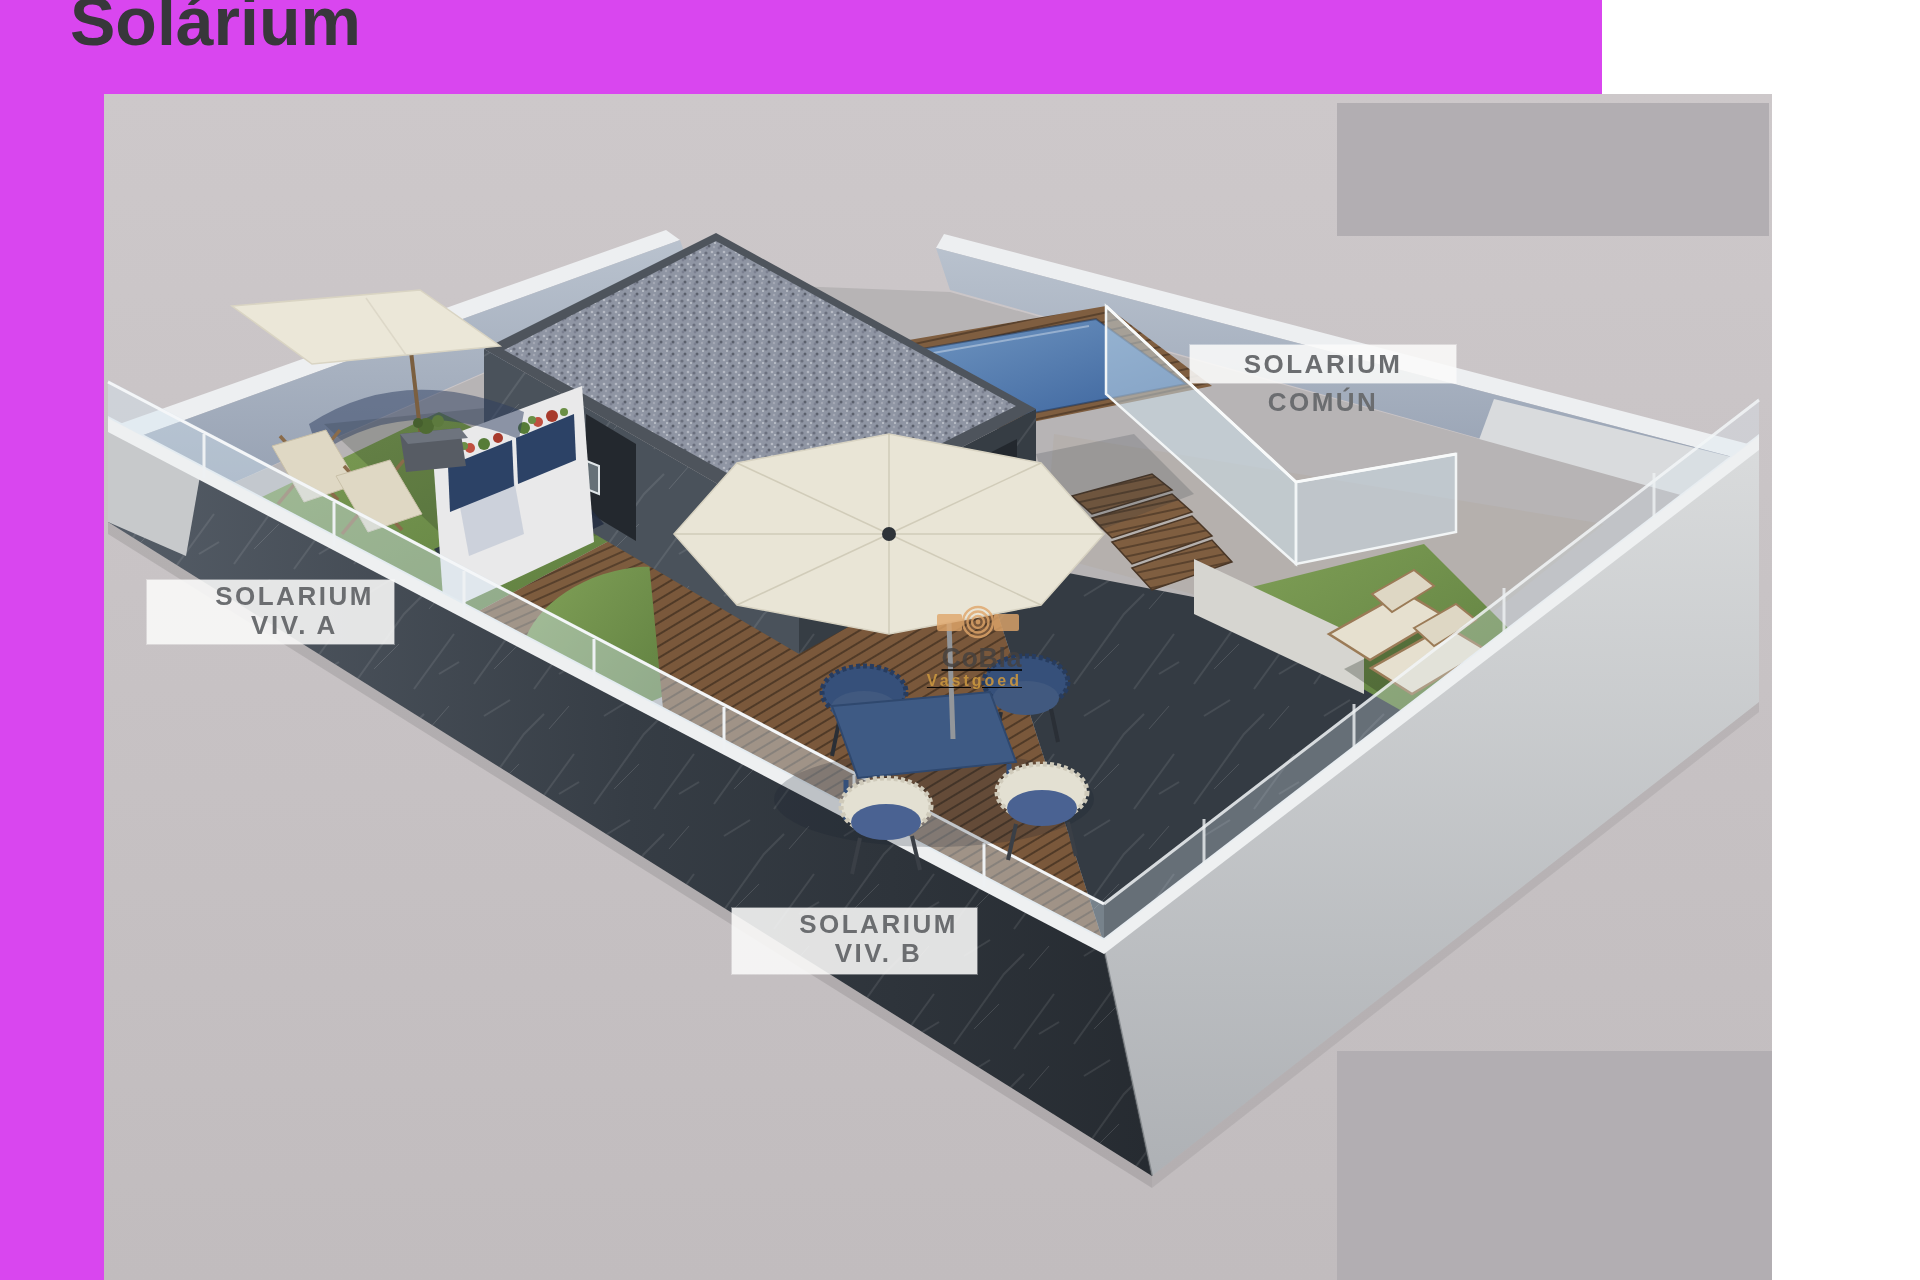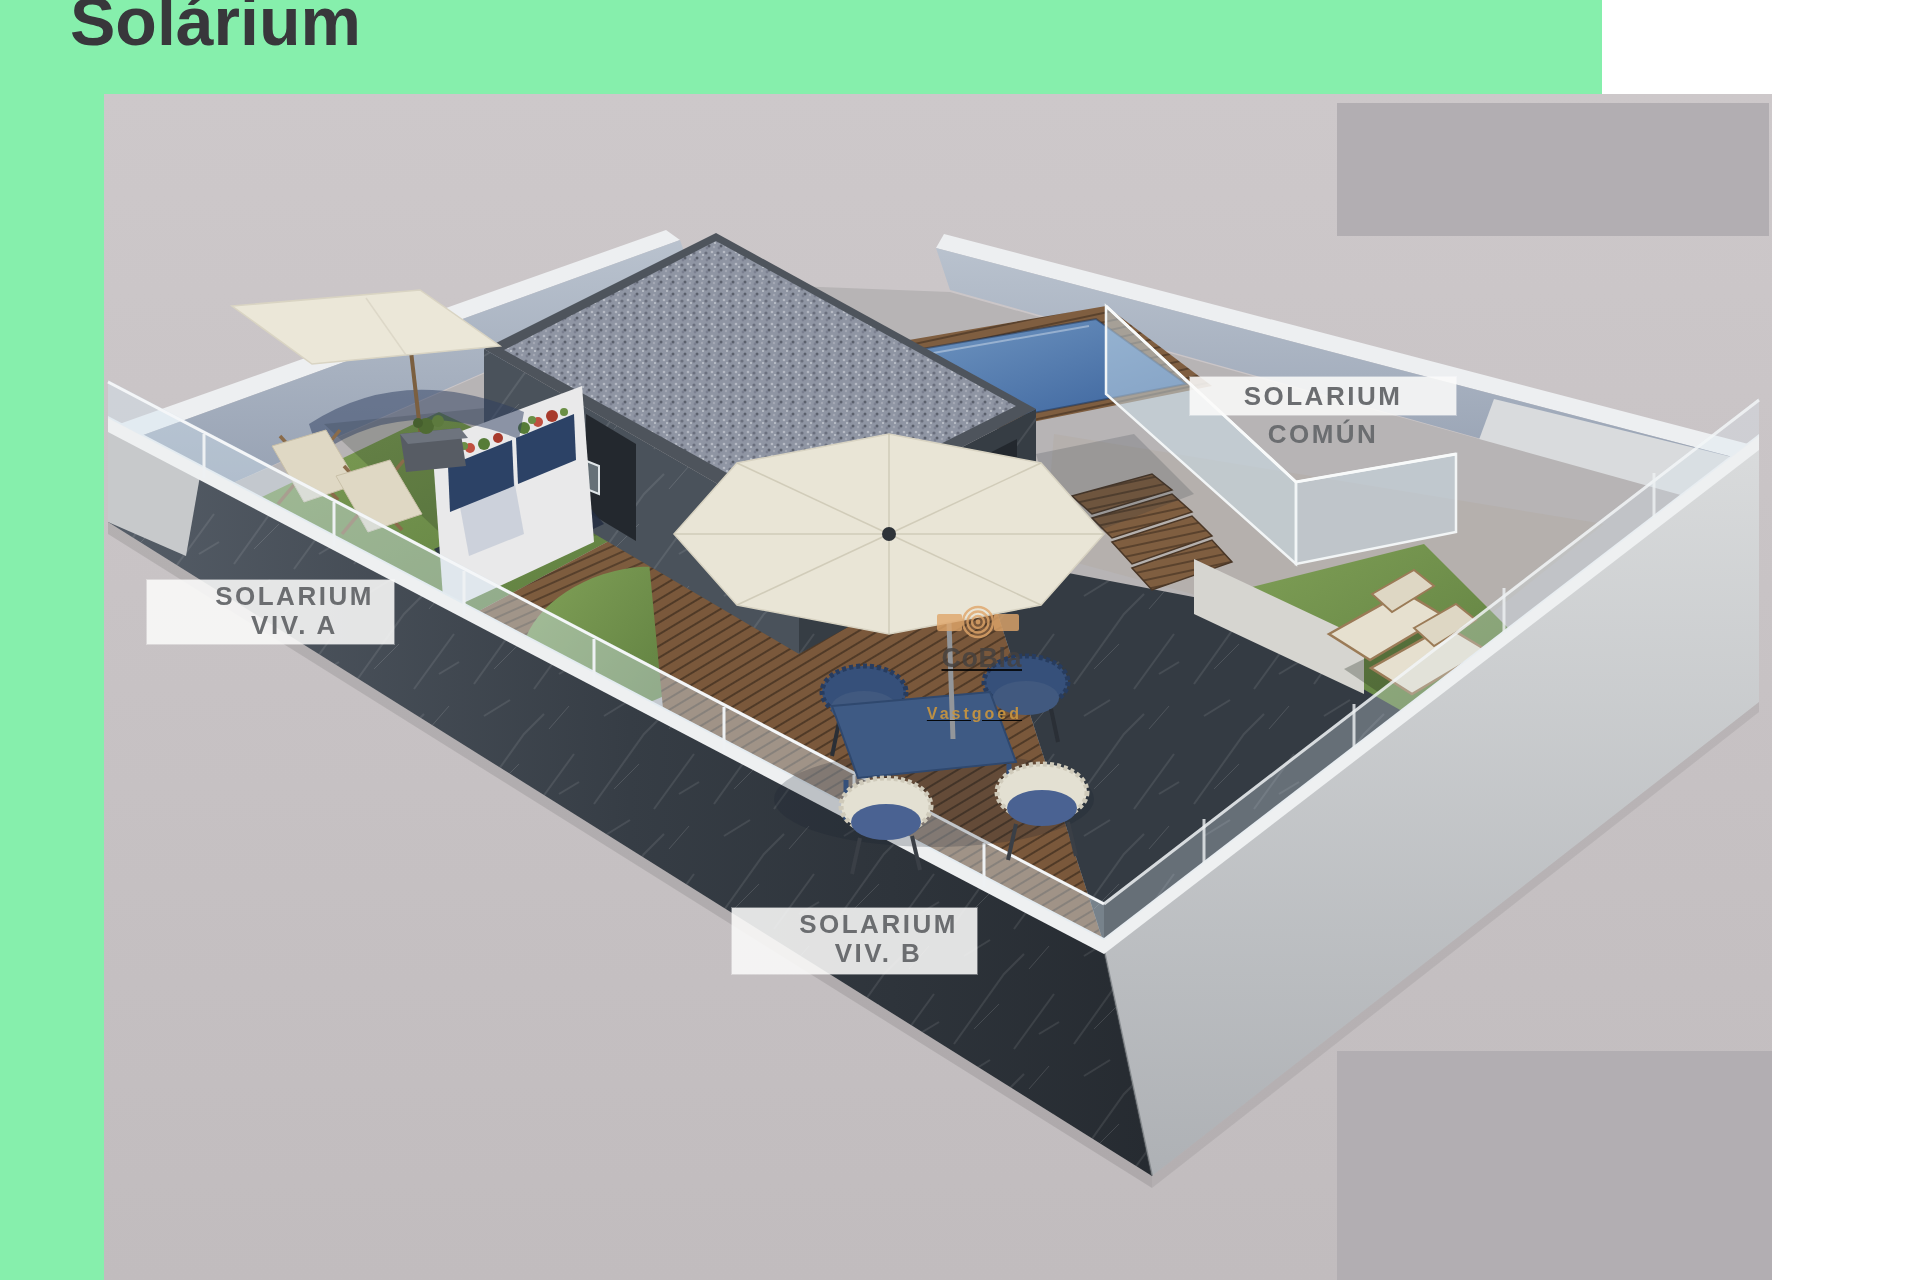--- a/index.html
+++ b/index.html
@@ -1,37 +1,37 @@
 <!DOCTYPE html>
 <html><head>
 <meta charset="utf-8">
 <style>
   html,body{margin:0;padding:0;background:#ffffff;width:1920px;height:1280px;overflow:hidden;
     font-family:"Liberation Sans",sans-serif;}
-  .page{position:relative;width:1602px;height:1280px;background:#86efac;}
+  .page{position:relative;width:1602px;height:1280px;background:#d946ef;}
   .title{position:absolute;left:70px;top:-18px;margin:0;font-size:68px;font-weight:800;
     color:#38373b;letter-spacing:0px;}
   .canvas{position:absolute;left:104px;top:94px;width:1668px;height:1186px;
     background:linear-gradient(180deg,#cdc8ca 0%,#c8c3c5 45%,#c2bdbf 100%);overflow:hidden;}
   .scene{position:absolute;left:0;top:0;width:1668px;height:1186px;}
   .zone-label{position:absolute;background:rgba(250,250,249,0.88);color:#6b6d70;
     font-weight:700;text-align:center;letter-spacing:2.5px;font-size:26px;
     box-shadow:0 0 0 1px rgba(255,255,255,0.35);}
   .zone-label .ln{display:block;line-height:29px;padding-left:48px;}
-  .lbl-comun{left:1086px;top:251px;width:266px;height:38px;line-height:38px;margin-top:32px;}
+  .lbl-comun{left:1086px;top:251px;width:266px;height:38px;line-height:38px;}
   .lbl-viva{left:43px;top:486px;width:247px;height:62px;padding-top:2px;}
   .lbl-vivb{left:628px;top:814px;width:245px;height:64px;padding-top:2px;}
   .redaction{position:absolute;background:rgba(177,173,177,0.96);}
   .red-top{left:1233px;top:9px;width:432px;height:133px;}
   .red-bottom{left:1233px;top:957px;width:435px;height:229px;}
   .watermark{position:absolute;left:806px;top:509px;width:112px;text-align:right;text-decoration:underline;}
   .watermark .brand{display:block;font-size:27px;font-weight:700;color:#45413f;opacity:.82;
     letter-spacing:.5px;line-height:26px;}
   .watermark .tagline{display:block;font-size:16px;font-weight:700;color:#c8953f;opacity:.92;
-    letter-spacing:3px;line-height:20px;margin-top:33px;}
+    letter-spacing:3px;line-height:20px;}
 </style>
 </head>
 <body>
 
 <div class="page">
   <h1 class="title">Solárium</h1>
 
   <div class="canvas">
 
     <svg class="scene" viewBox="0 0 1668 1186">

